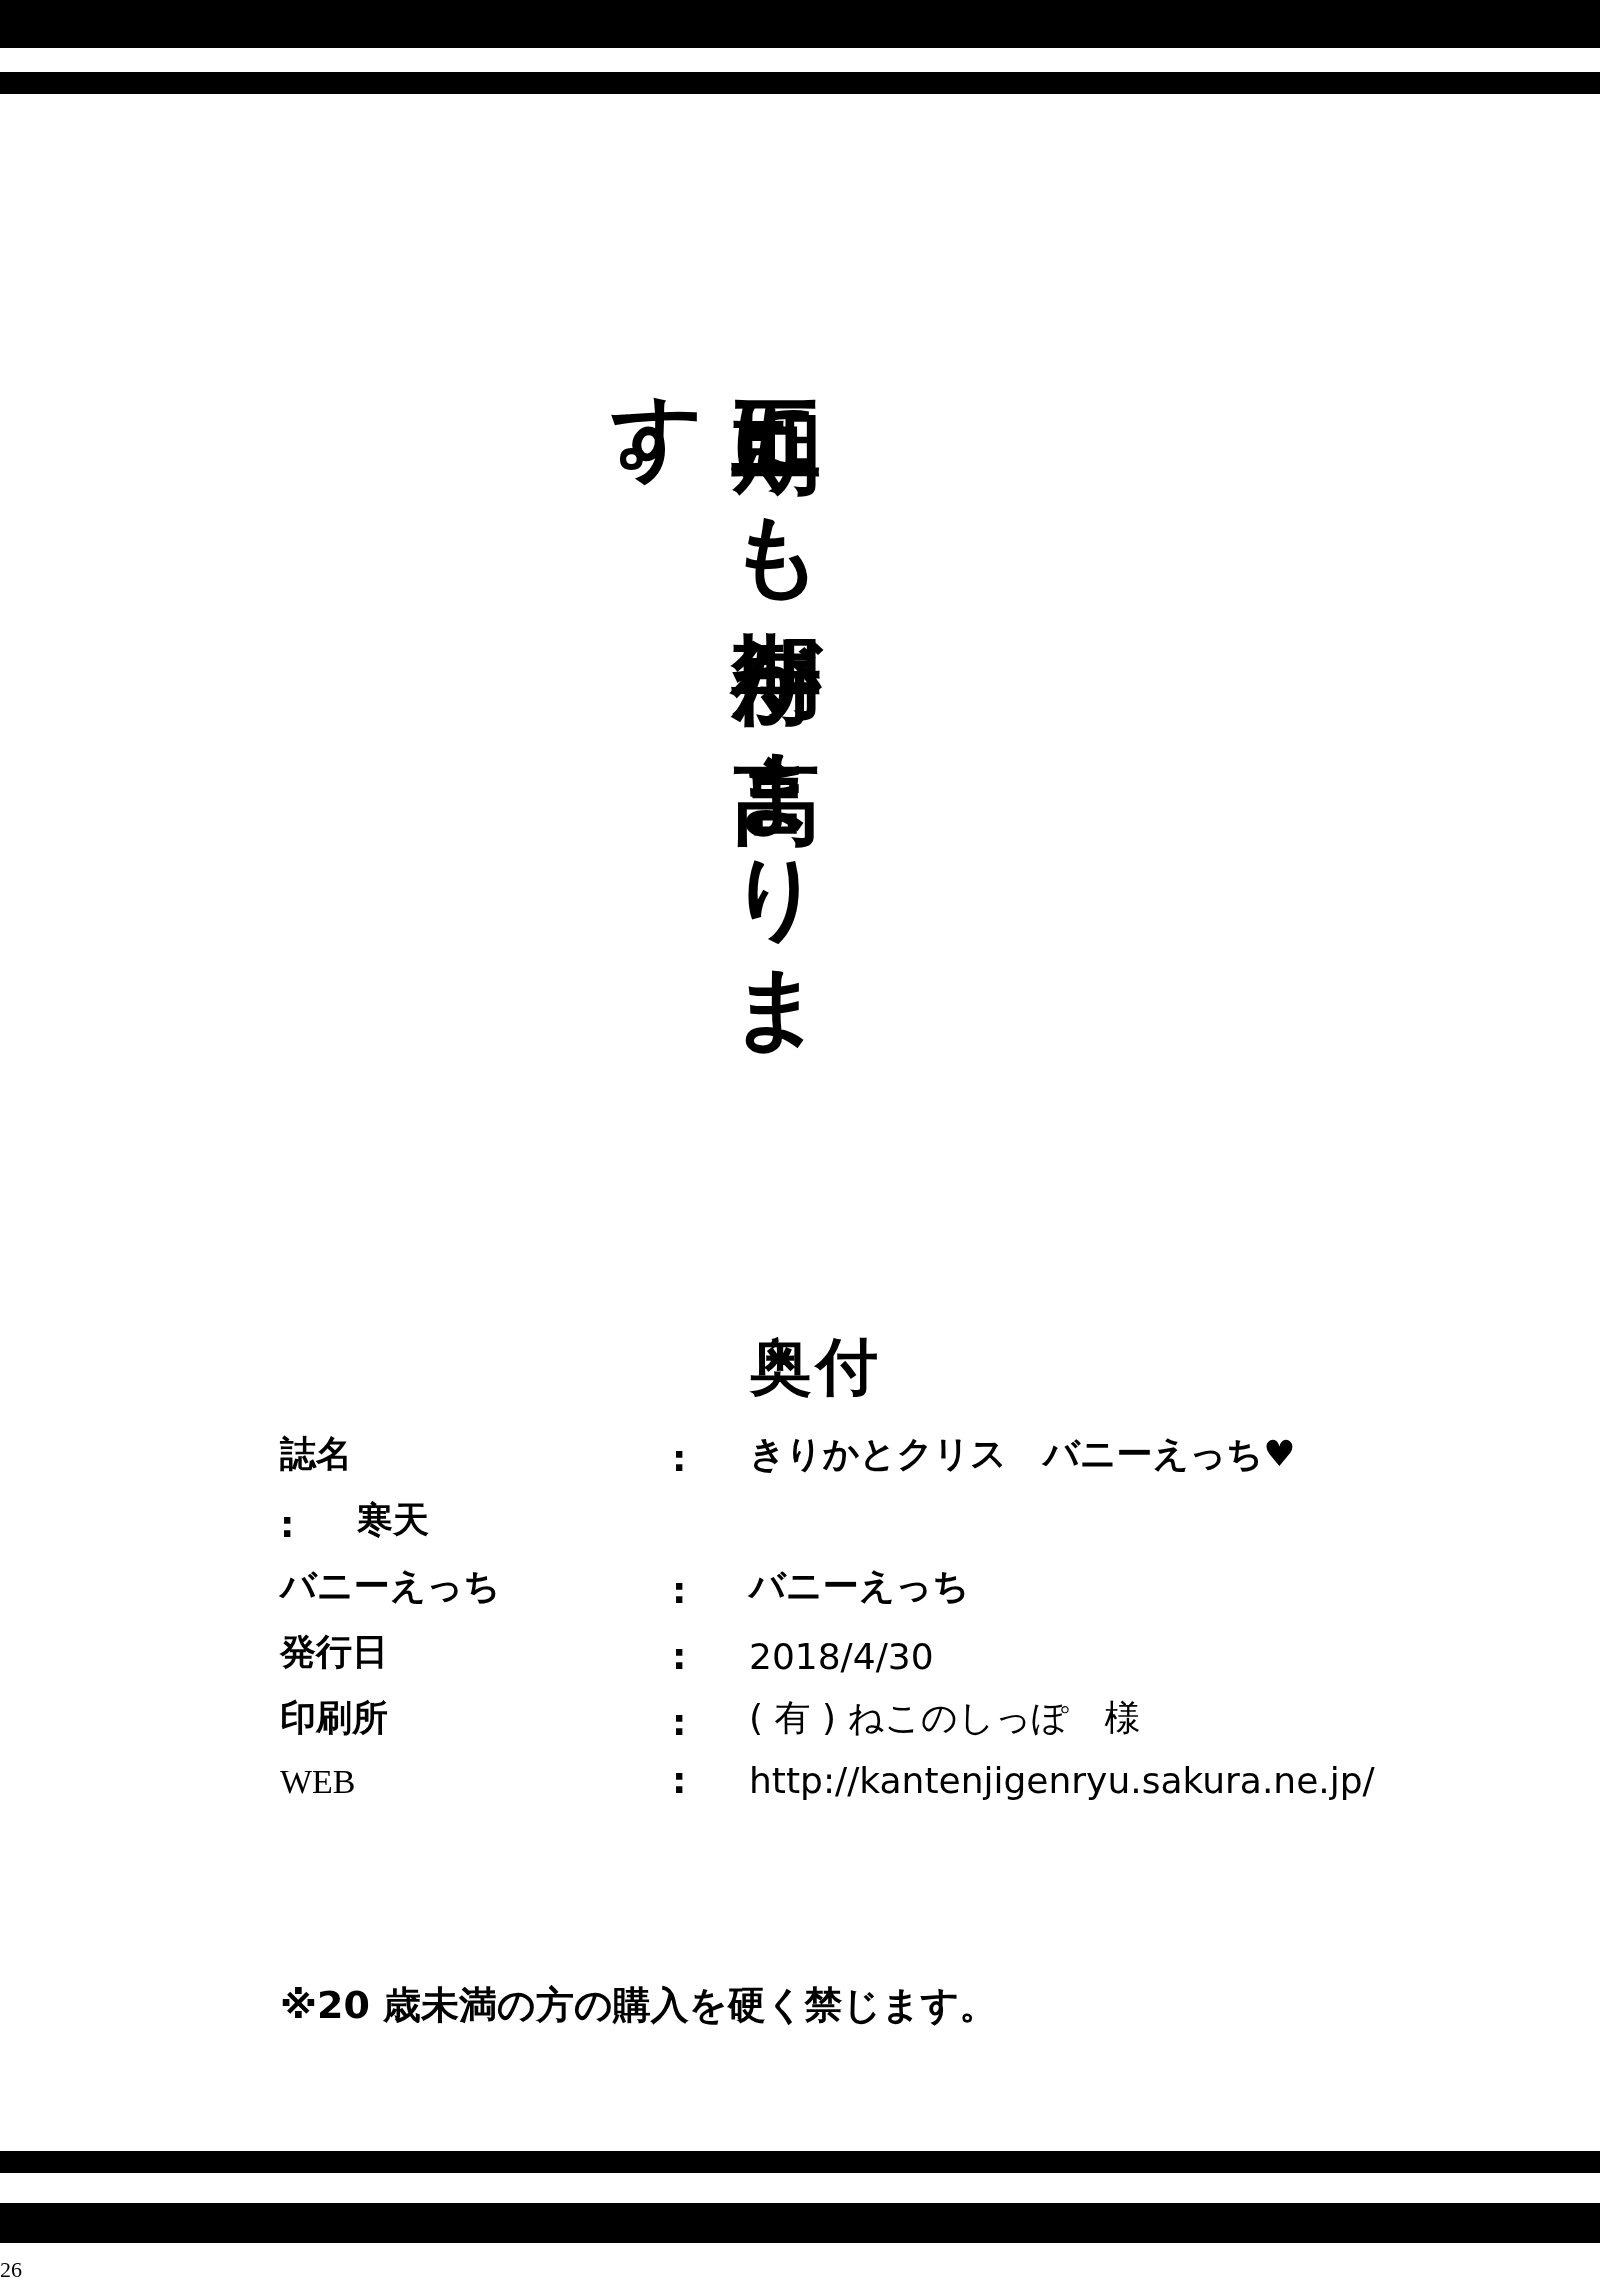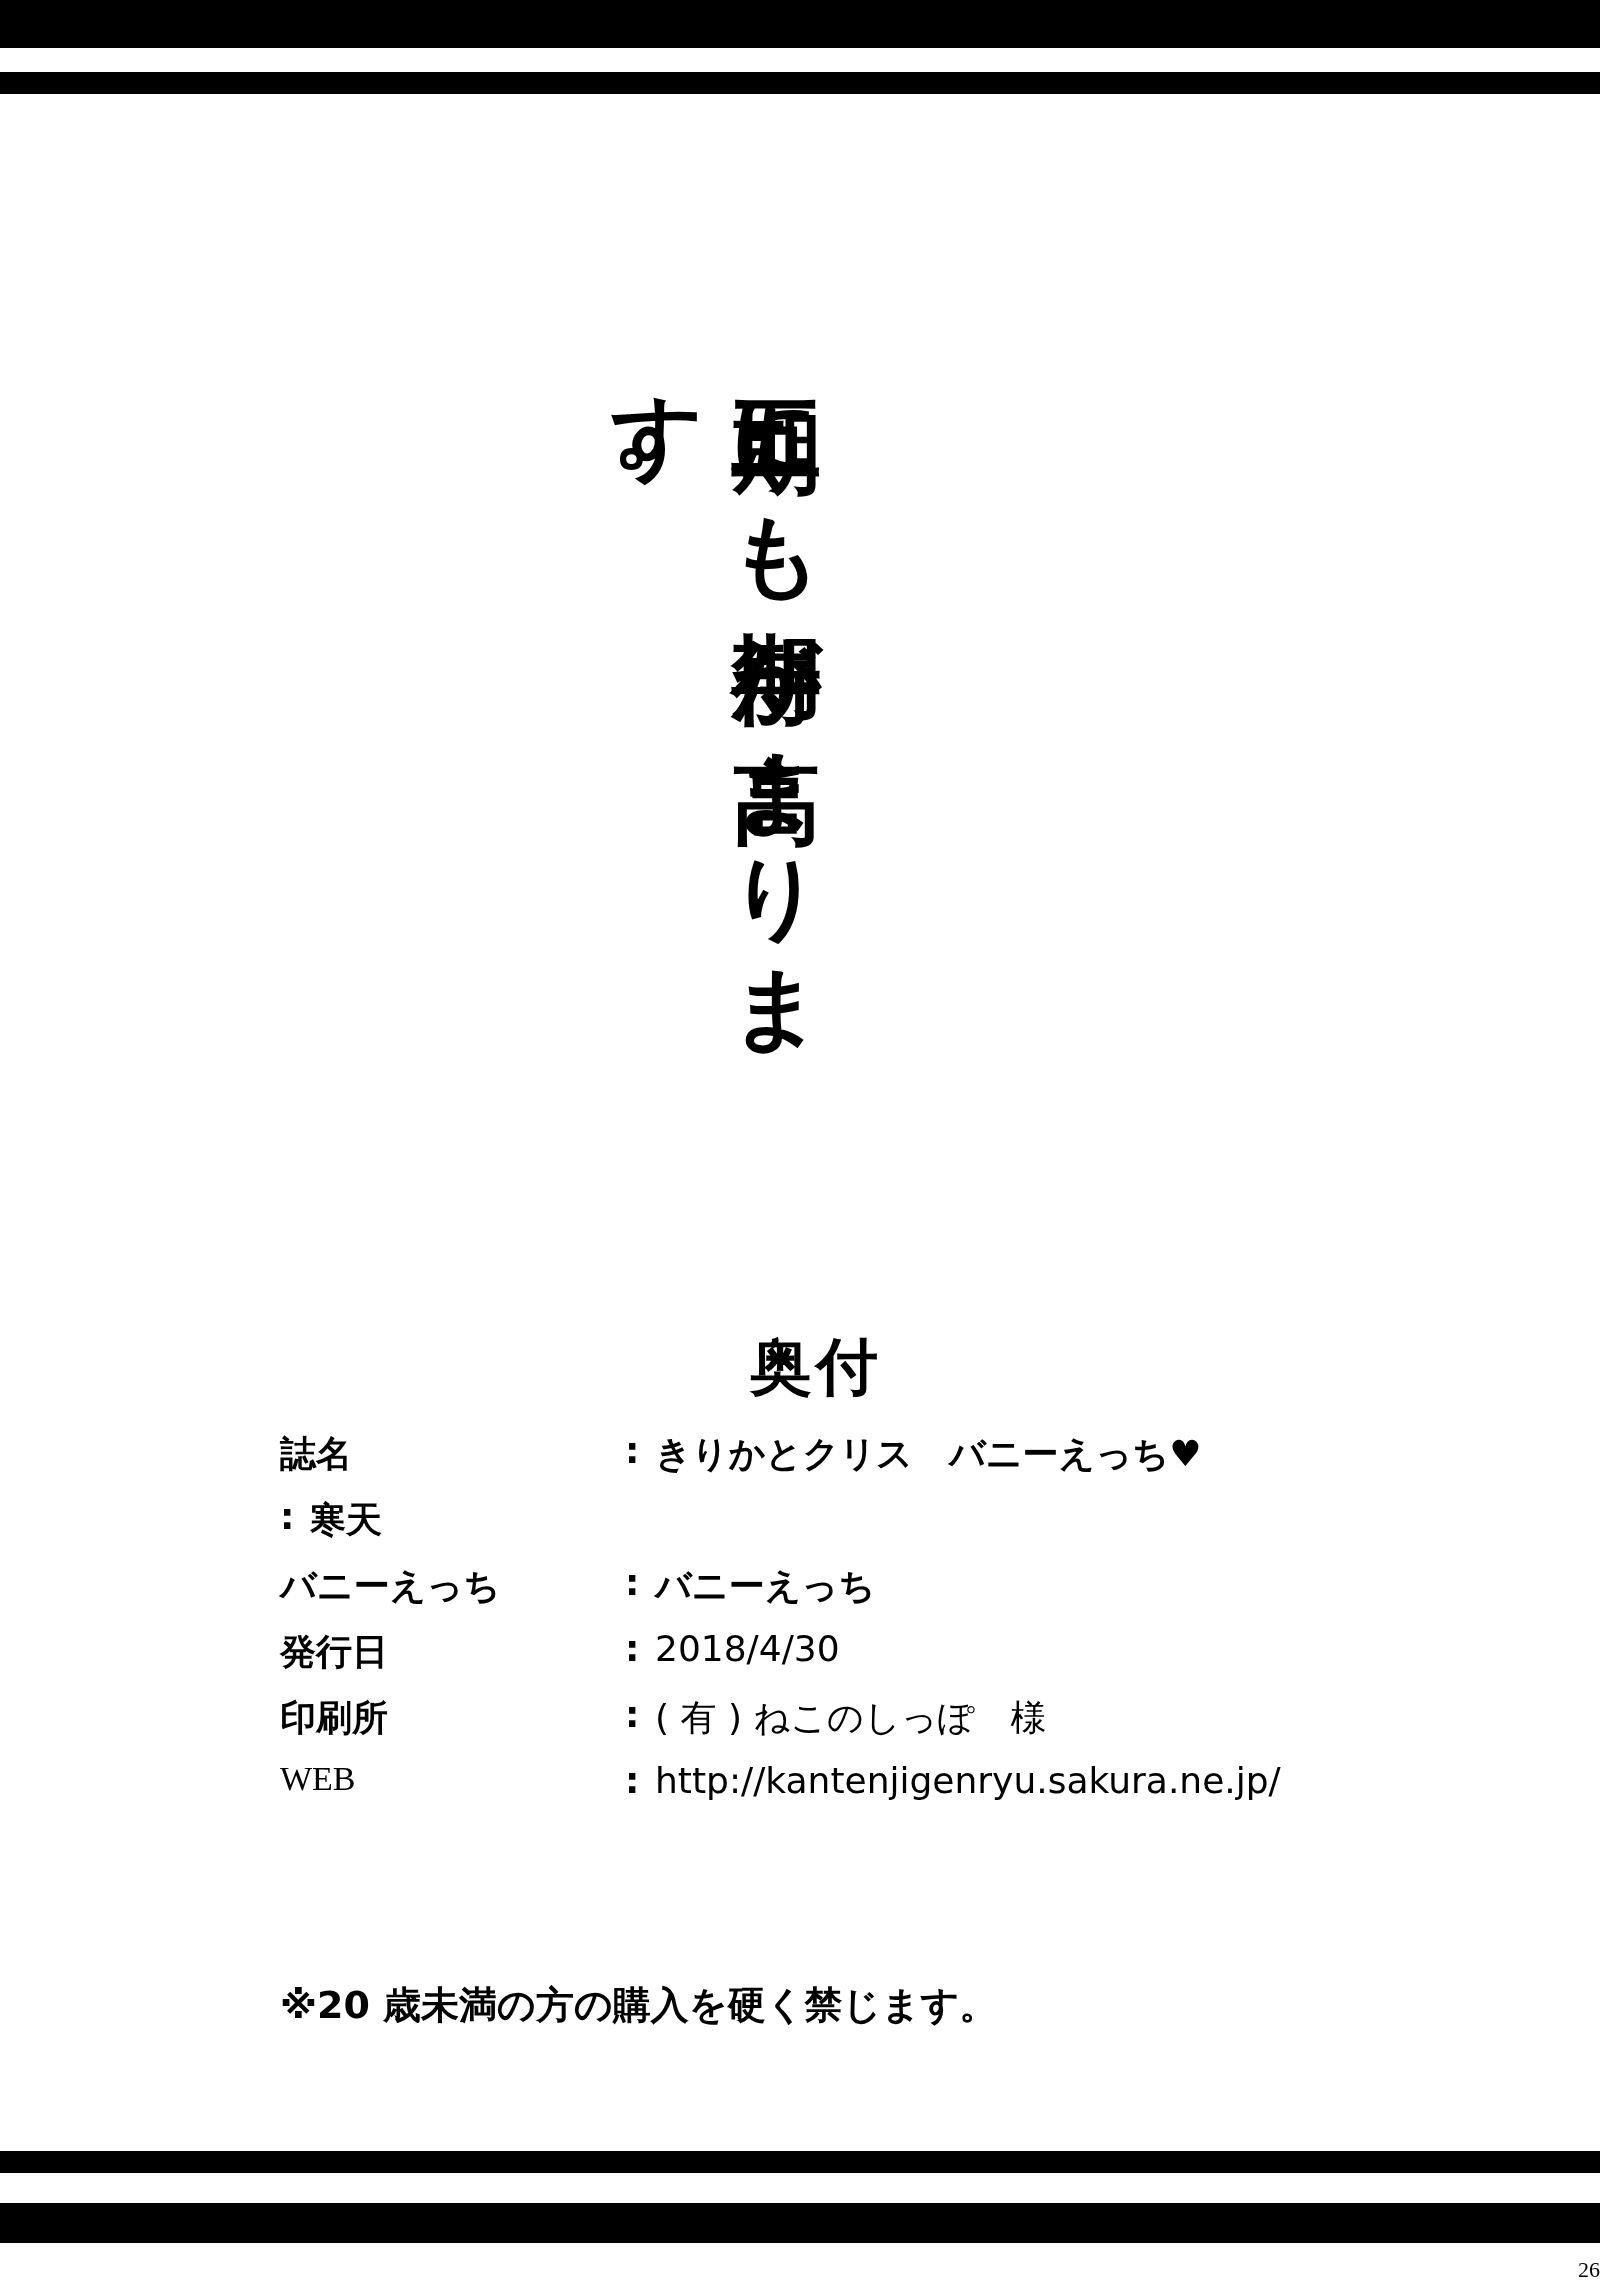--- a/index.html
+++ b/index.html
@@ -68,24 +68,25 @@
 
   
   .info {
     position: absolute;
     top: 1430px;
     left: 280px;
     width: 1100px;
   }
   .info-row {
     display: flex;
-    align-items: flex-start;
+    align-items: flex-end;
     margin-bottom: 17px;
     font-family: "DejaVu Sans", "Liberation Sans", sans-serif;
     font-size: 36px;
+    gap: 47px;
   }
   .info-label {
     width: 345px;
     flex: 0 0 345px;
     font-weight: bold;
     white-space: nowrap;
   }
   .info-label.weak {
     font-weight: normal;
     font-family: "Liberation Serif", serif;
@@ -110,21 +111,21 @@
     font-size: 38px;
     font-weight: bold;
     white-space: nowrap;
   }
 
   .page-number {
     position: absolute;
     bottom: 2px;
     left: 0;
     width: 100%;
-    text-align: right;
+    text-align: left;
     font-family: "Liberation Serif", serif;
     font-size: 22px;
   }
 </style>
 </head>
 <body>
 
 <div class="bar bar-top-1"></div>
 <div class="bar bar-top-2"></div>
 

